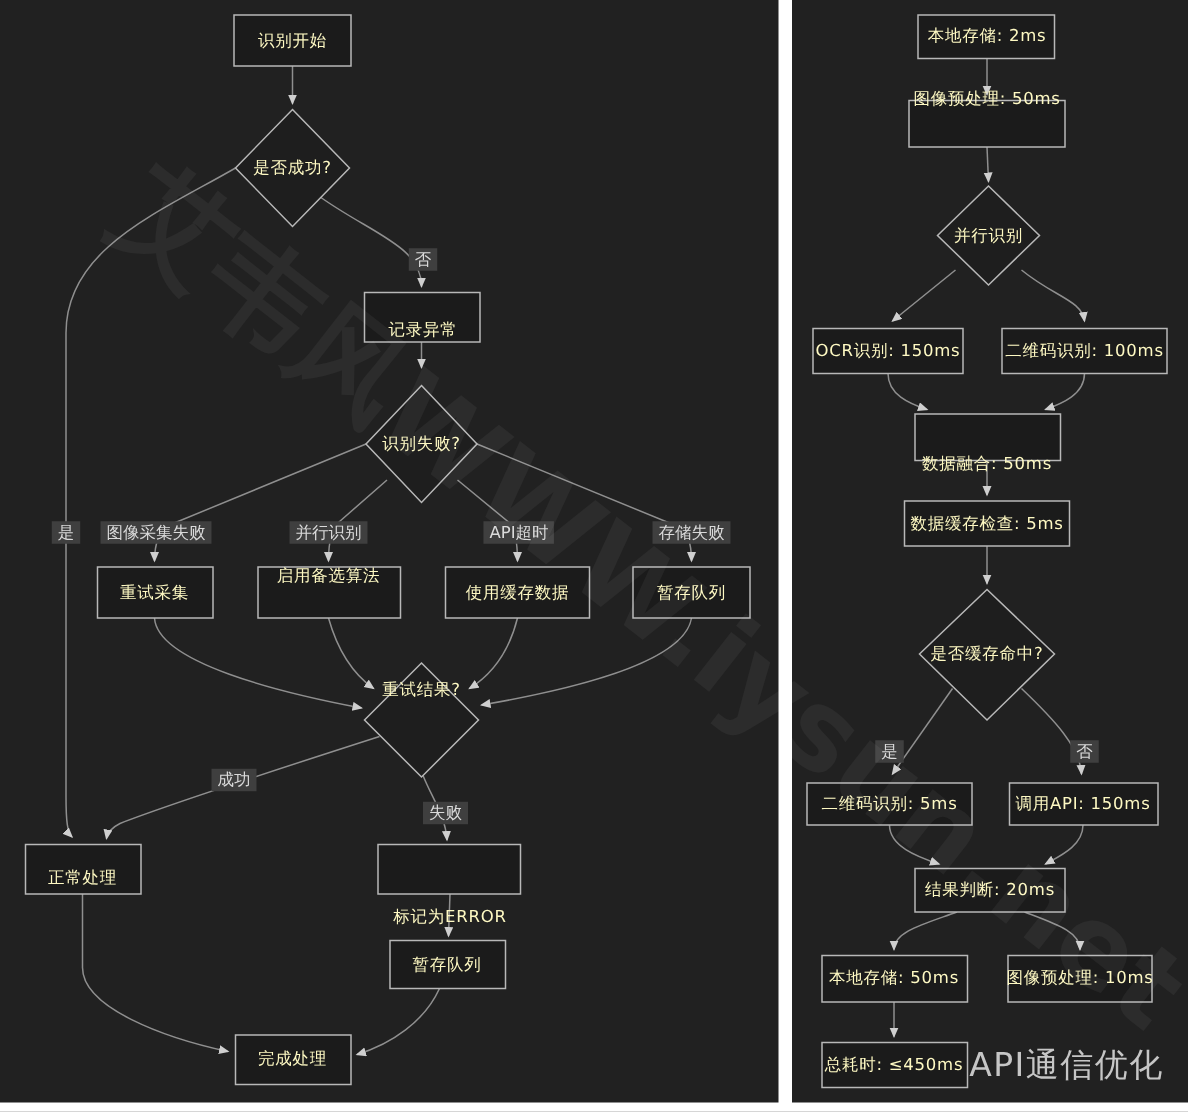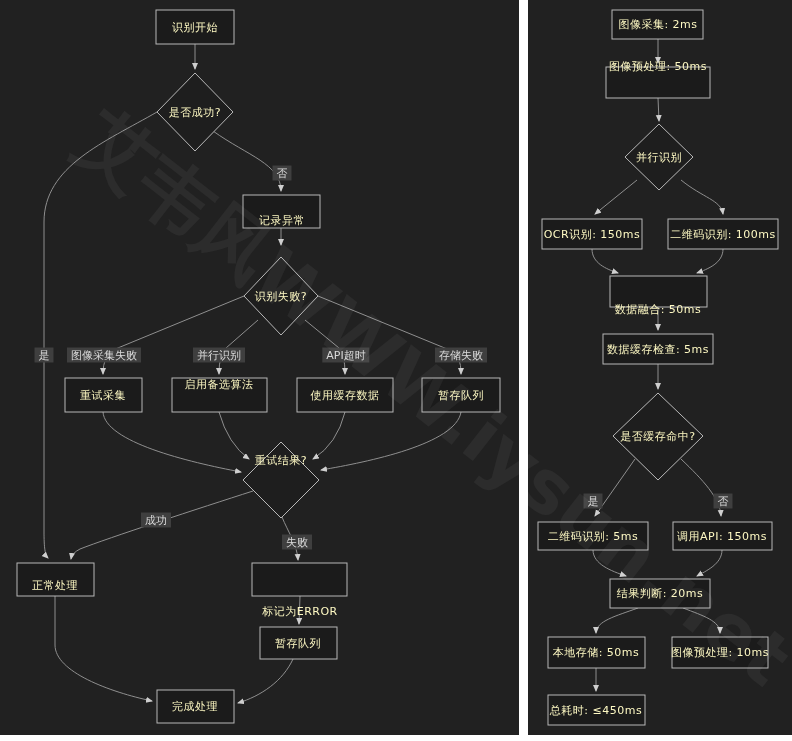--- a/index.html
+++ b/index.html
@@ -127,34 +127,35 @@
       <rect class="node-rect" x="75" y="334" width="110" height="30"></rect>
       <polygon class="node-diamond" points="130,393 175,436 130,480 85,436"></polygon>
       <rect class="node-rect" x="10" y="522" width="110" height="28"></rect>
       <rect class="node-rect" x="145" y="522" width="99" height="28"></rect>
       <rect class="node-rect" x="82" y="579" width="100" height="29"></rect>
       <rect class="node-rect" x="20" y="637" width="97" height="31"></rect>
       <rect class="node-rect" x="144" y="637" width="96" height="31"></rect>
       <rect class="node-rect" x="20" y="695" width="97" height="30"></rect>
     </svg>
 
-    <div class="nlabel" style="left:130px;top:24px">图像采集: 2ms</div>
+    <div class="nlabel" style="left:130px;top:24px">本地存储: 2ms</div>
     <div class="nlabel" style="left:130px;top:66px">图像预处理: 50ms</div>
     <div class="nlabel" style="left:131px;top:157px">并行识别</div>
     <div class="nlabel" style="left:64px;top:234px">OCR识别: 150ms</div>
     <div class="nlabel" style="left:195px;top:234px">二维码识别: 100ms</div>
     <div class="nlabel" style="left:130px;top:309px">数据融合: 50ms</div>
     <div class="nlabel" style="left:130px;top:349px">数据缓存检查: 5ms</div>
     <div class="nlabel" style="left:130px;top:436px">是否缓存命中?</div>
     <div class="nlabel" style="left:65px;top:536px">二维码识别: 5ms</div>
     <div class="nlabel" style="left:194px;top:536px">调用API: 150ms</div>
     <div class="nlabel" style="left:132px;top:593px">结果判断: 20ms</div>
     <div class="nlabel" style="left:68px;top:652px">本地存储: 50ms</div>
     <div class="nlabel" style="left:192px;top:652px">图像预处理: 10ms</div>
     <div class="nlabel" style="left:68px;top:710px">总耗时: ≤450ms</div>
 
     <div class="elabel" style="left:65px;top:501px">是</div>
     <div class="elabel" style="left:195px;top:501px">否</div>
 
+    <div class="title" id="right-title" style="left:183px;top:710px">API通信优化</div>
   </div>
 
   <div id="watermark">艾韦风WWW.iysun.net</div>
 </div>
 
 </body></html>

